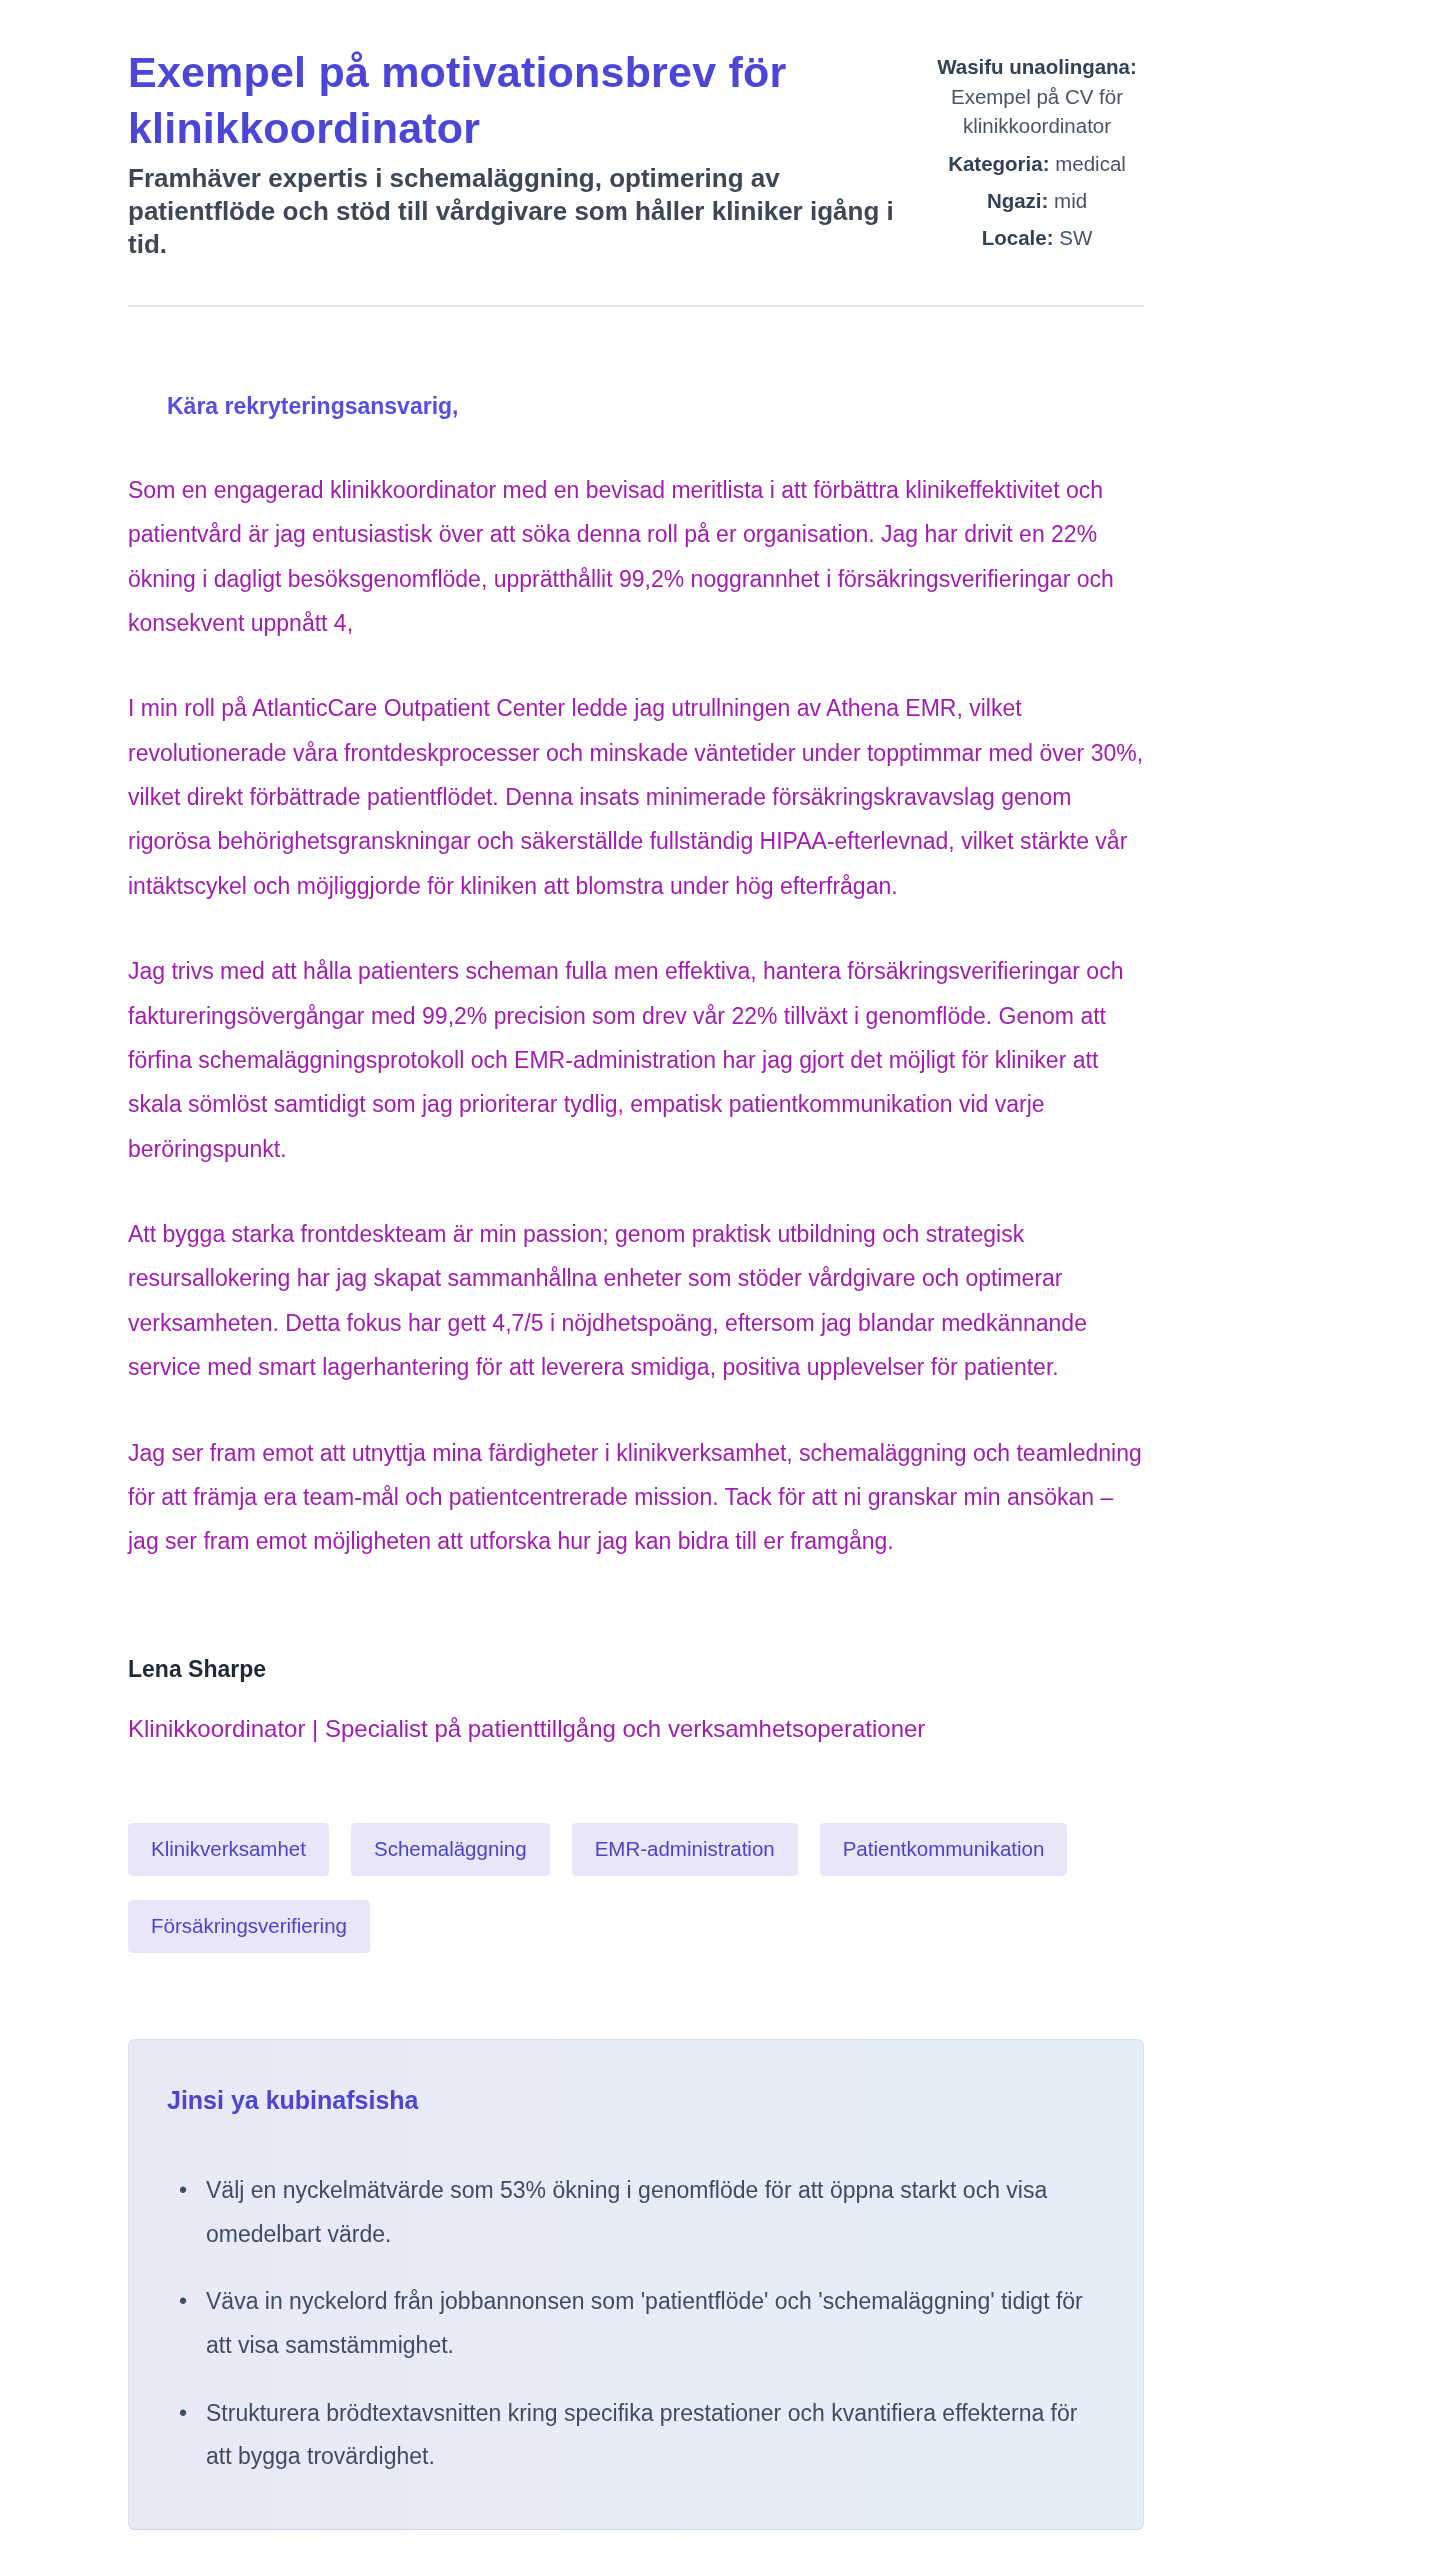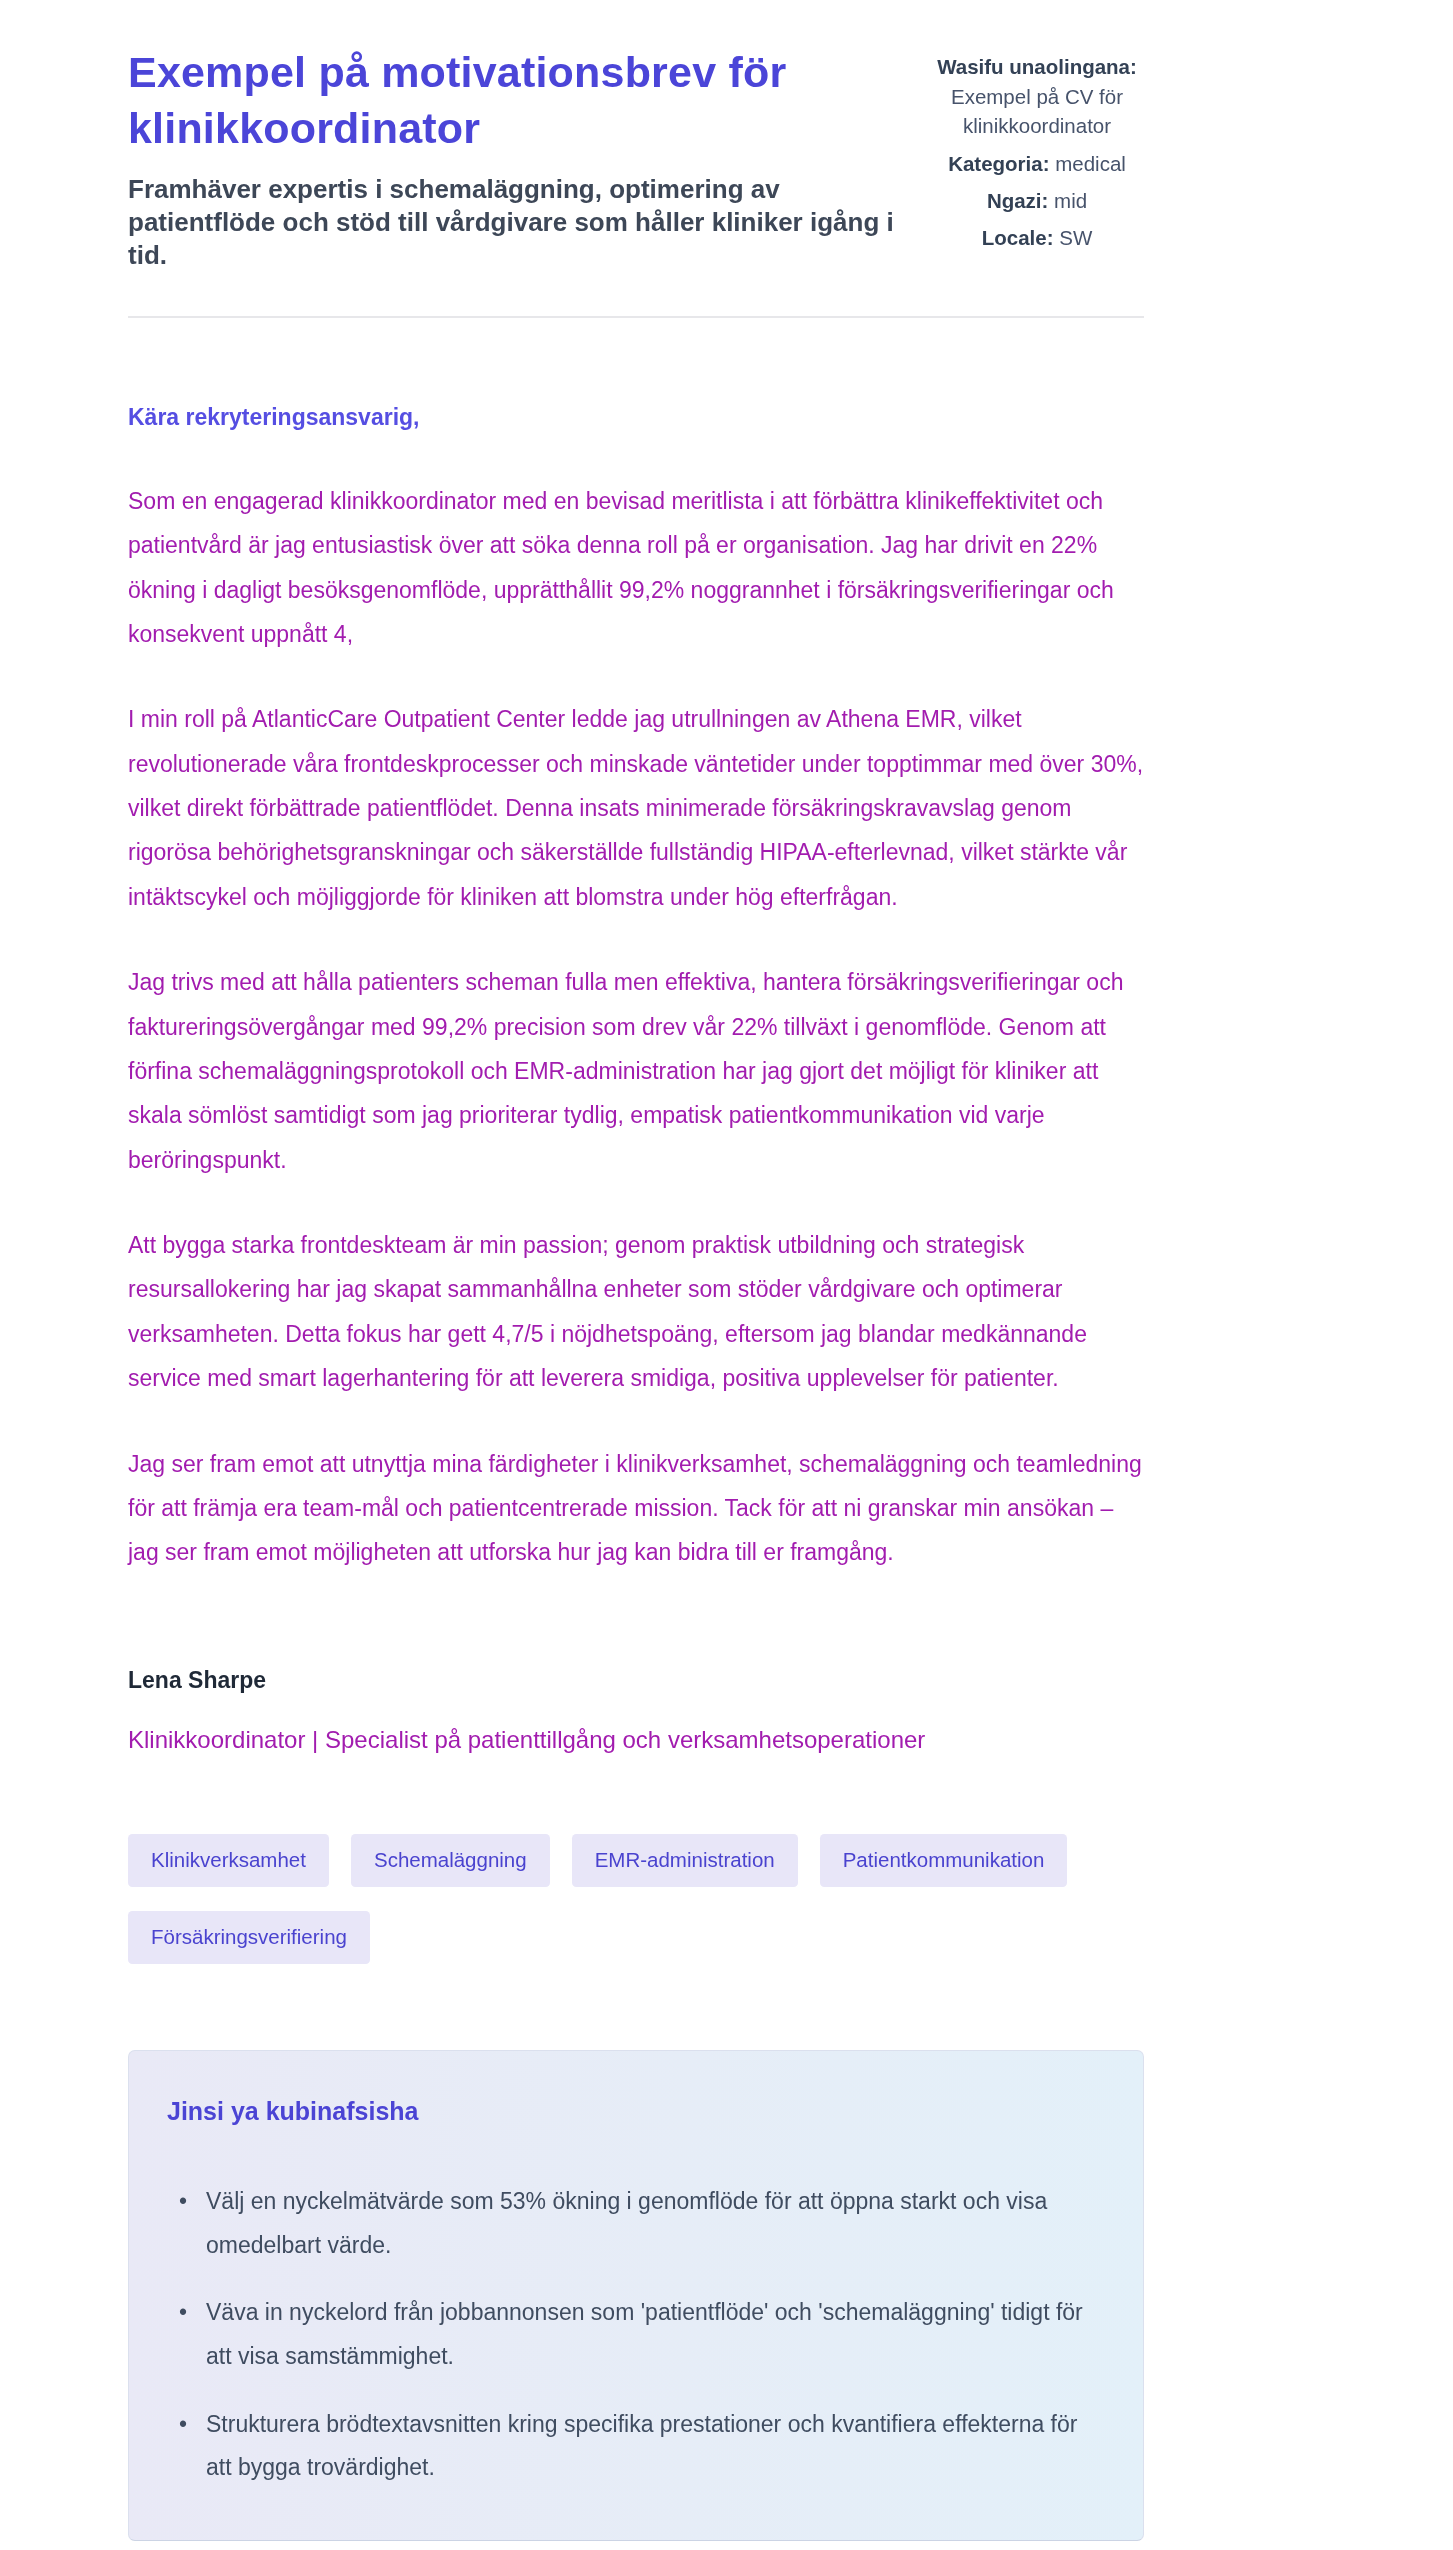--- a/index.html
+++ b/index.html
@@ -22,21 +22,21 @@
   }
   .header-left { max-width: 864px; }
   .title {
     color: #4b45d8;
     font-size: 43px;
     line-height: 1.3;
     font-weight: 700;
     letter-spacing: 0.2px;
   }
   .subtitle {
-    margin-top: 16px;
+    margin-top: 5px;
     color: #3d4757;
     font-size: 26px;
     line-height: 1.27;
     font-weight: 700;
     max-width: 821px;
   }
   .meta {
     width: 214px;
     flex: 0 0 214px;
     text-align: center;
@@ -54,20 +54,21 @@
     border-top: 2.6px solid #e7e7ea;
     margin: 44px 0 0 0;
   }
   
   .letter { margin-top: 86px; }
   .greeting {
     color: #554ee2;
     font-size: 23px;
     font-weight: 700;
     margin-bottom: 48px;
+    margin-left: 39px;
   }
   .para {
     font-size: 23px;
     line-height: 1.93;
     color: #a21caf;
     margin-bottom: 41px;
     max-width: 1197px;
   }
   .sig-name {
     margin-top: 92px;

